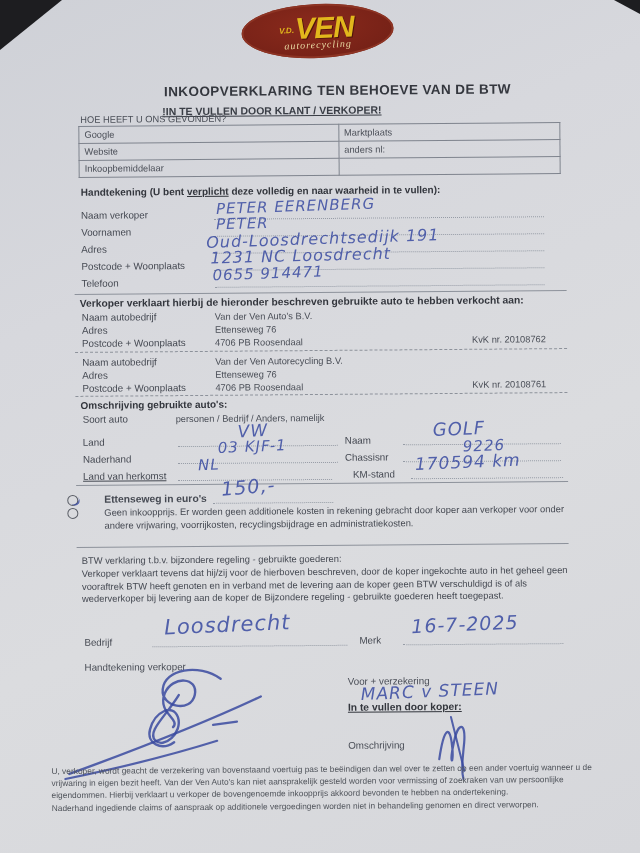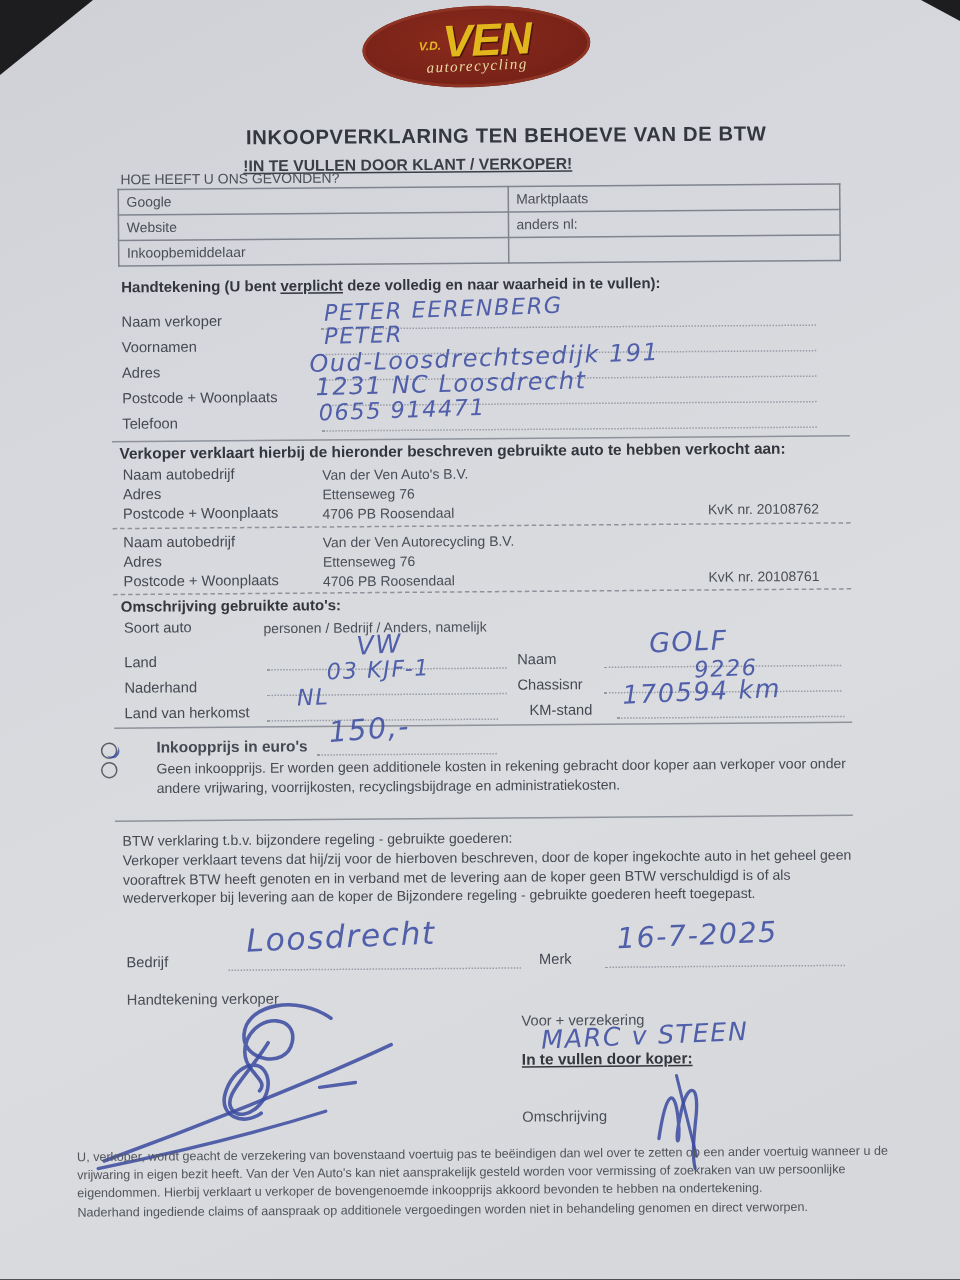--- a/index.html
+++ b/index.html
@@ -175,35 +175,35 @@
     <span class="lbl" style="width:95px;">Naderhand</span>
     <span class="dotline" style="width:160px;">
           <span class="hw" style="position:absolute;left:40px;top:-12px;font-size:15px;transform:rotate(-2deg);">03 KJF-1</span>
         </span>
     <span class="lbl" style="width:58px;margin-left:7px;">Chassisnr</span>
     <span class="dotline" style="width:158px;">
           <span class="hw" style="position:absolute;left:60px;top:-11px;font-size:15px;transform:rotate(-2deg);">9226</span>
         </span>
   </div>
   <div class="row" style="top:466px;width:480px;">
-    <span class="lbl" style="width:95px;">Land van herkomst</span>
+    <span class="lbl" style="width:95px;text-decoration:underline;">Land van herkomst</span>
     <span class="dotline" style="width:160px;">
           <span class="hw" style="position:absolute;left:20px;top:-11px;font-size:15px;transform:rotate(-2deg);">NL</span>
         </span>
     <span class="lbl" style="width:58px;margin-left:21px;">KM-stand</span>
     <span class="dotline" style="width:158px;">
           <span class="hw" style="position:absolute;left:4px;top:-13px;font-size:17px;transform:rotate(-2deg);">170594 km</span>
         </span>
   </div>
 
   <div class="sep" style="top:483px;"></div>
 
   <div class="row" style="top:489px;left:66px;">
     <span class="radio checked"></span>
-    <span style="font-weight:bold;font-size:10.3px;margin-left:26px;">Inkoopprijs in euro's</span>
+    <span style="font-weight:bold;font-size:10.3px;margin-left:26px;">Ettenseweg in euro's</span>
     <span class="dotline" style="width:120px;margin-left:6px;">
           <span class="hw" style="position:absolute;left:8px;top:-14px;font-size:19px;transform:rotate(-4deg);">150,-</span>
         </span>
   </div>
   <div class="row" style="top:505px;left:66px;align-items:flex-start;">
     <span class="radio"></span>
     <span class="para" style="position:static;margin-left:26px;width:470px;">Geen inkoopprijs. Er worden geen additionele kosten in rekening gebracht door koper aan verkoper voor onder andere vrijwaring, voorrijkosten, recyclingsbijdrage en administratiekosten.</span>
   </div>
 
   <div class="sep" style="top:545px;"></div>

